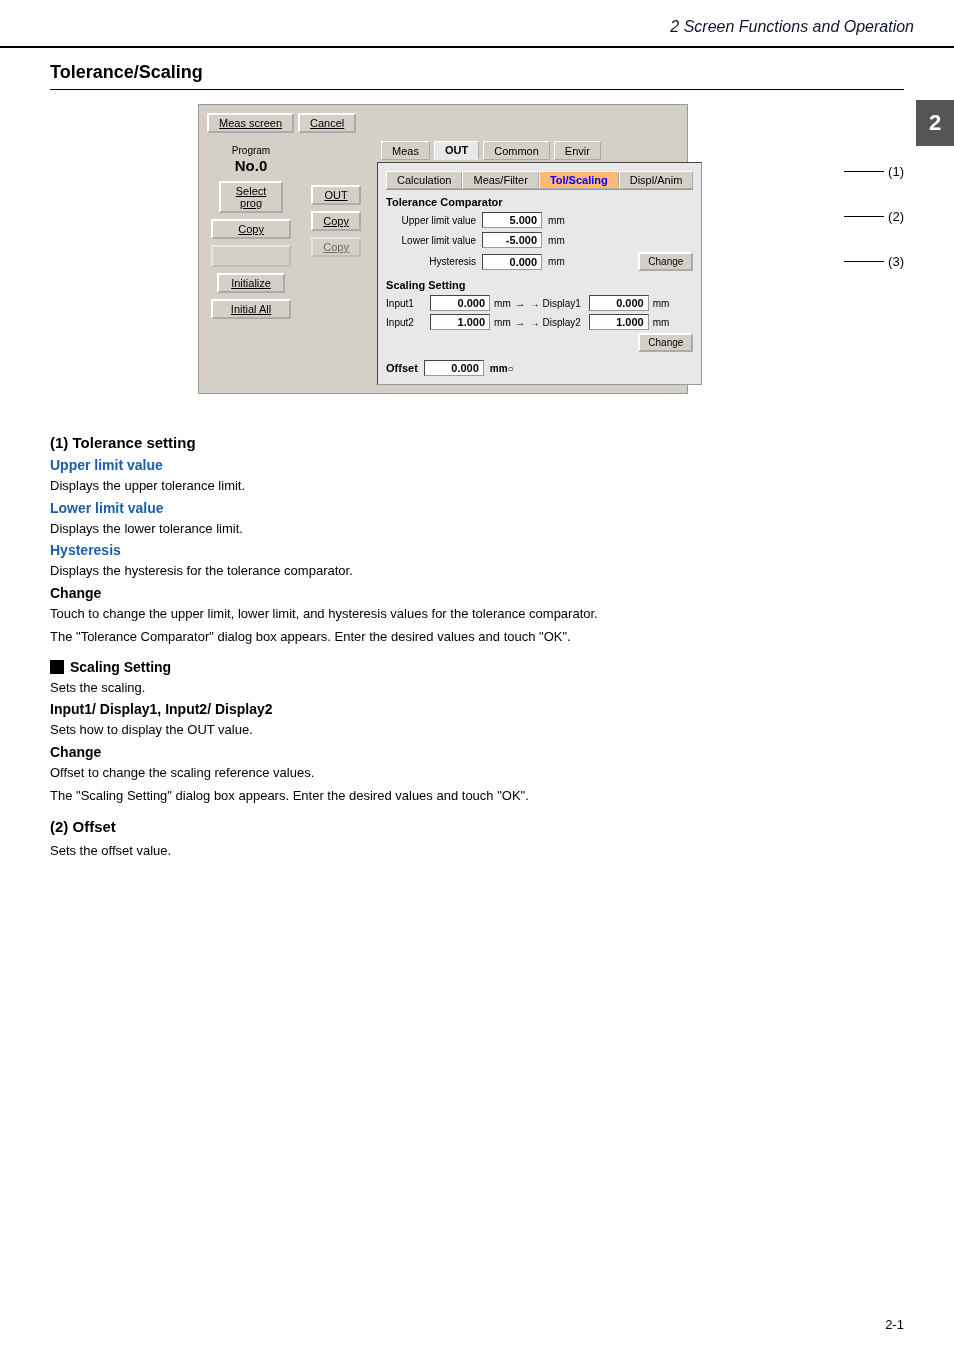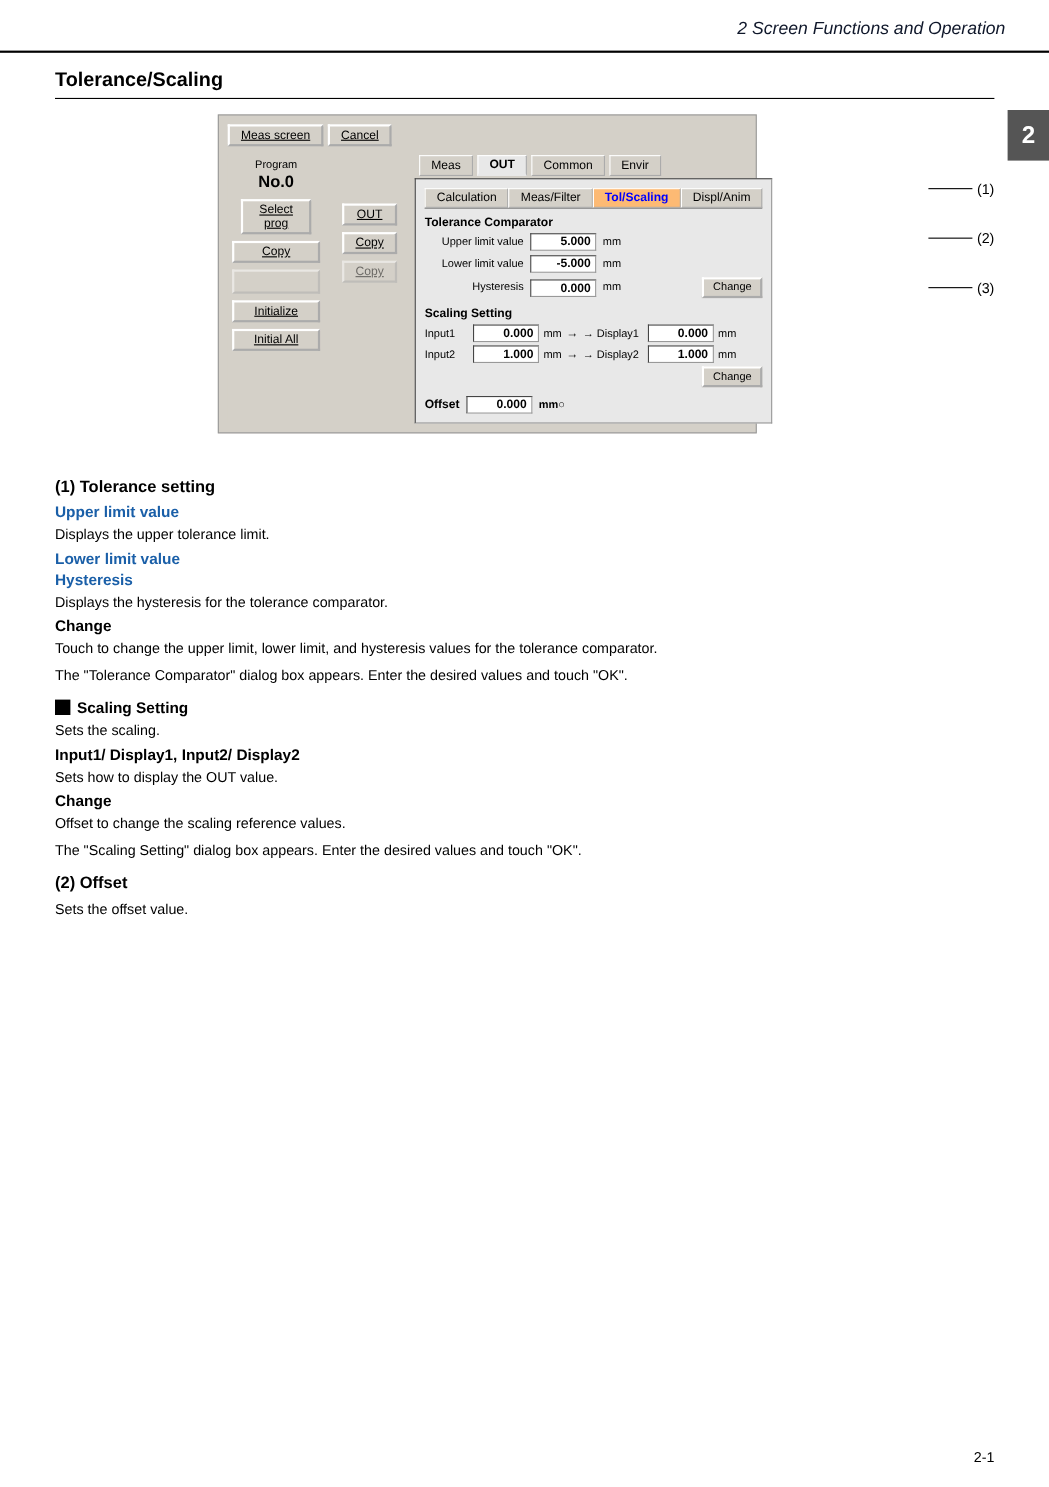--- a/index.html
+++ b/index.html
@@ -343,21 +343,21 @@
       <div class="ui-body">
 
         <div class="ui-sidebar">
           <div class="ui-program-label">
             <div>Program</div>
             <div class="ui-program-num">No.0</div>
           </div>
           <button class="ui-btn" style="width:64px;">Select prog</button>
           <button class="ui-btn" style="width:80px;">Copy</button>
           <button class="ui-btn disabled-btn" style="width:80px; height:22px;"></button>
-          <button class="ui-btn" style="width:80px;">Initialize</button>
+          <button class="ui-btn" style="width:68px;">Initialize</button>
           <button class="ui-btn" style="width:80px;">Initial All</button>
         </div>
 
         <div class="ui-mid-col">
           <button class="ui-btn" style="width:50px;margin-top:40px;">OUT</button>
           <button class="ui-btn" style="width:50px;">Copy</button>
           <button class="ui-btn disabled-btn" style="width:50px;">Copy</button>
         </div>
 
         <div class="ui-right">
@@ -455,20 +455,21 @@
     </div>
   </div>
 
   <div class="desc-section">
     <div class="desc-h2">(1) Tolerance setting</div>
 
     <div class="desc-h3">Upper limit value</div>
     <p class="desc-p">Displays the upper tolerance limit.</p>
 
     <div class="desc-h3">Lower limit value</div>
+    <p class="desc-p">Displays the lower tolerance limit.</p>
 
     <div class="desc-h3">Hysteresis</div>
     <p class="desc-p">Displays the hysteresis for the tolerance comparator.</p>
 
     <div class="desc-h3-black">Change</div>
     <p class="desc-p">Touch to change the upper limit, lower limit, and hysteresis values for the tolerance comparator.</p>
     <p class="desc-p">The "Tolerance Comparator" dialog box appears. Enter the desired values and touch "OK".</p>
   </div>
 
   <div class="desc-section">

